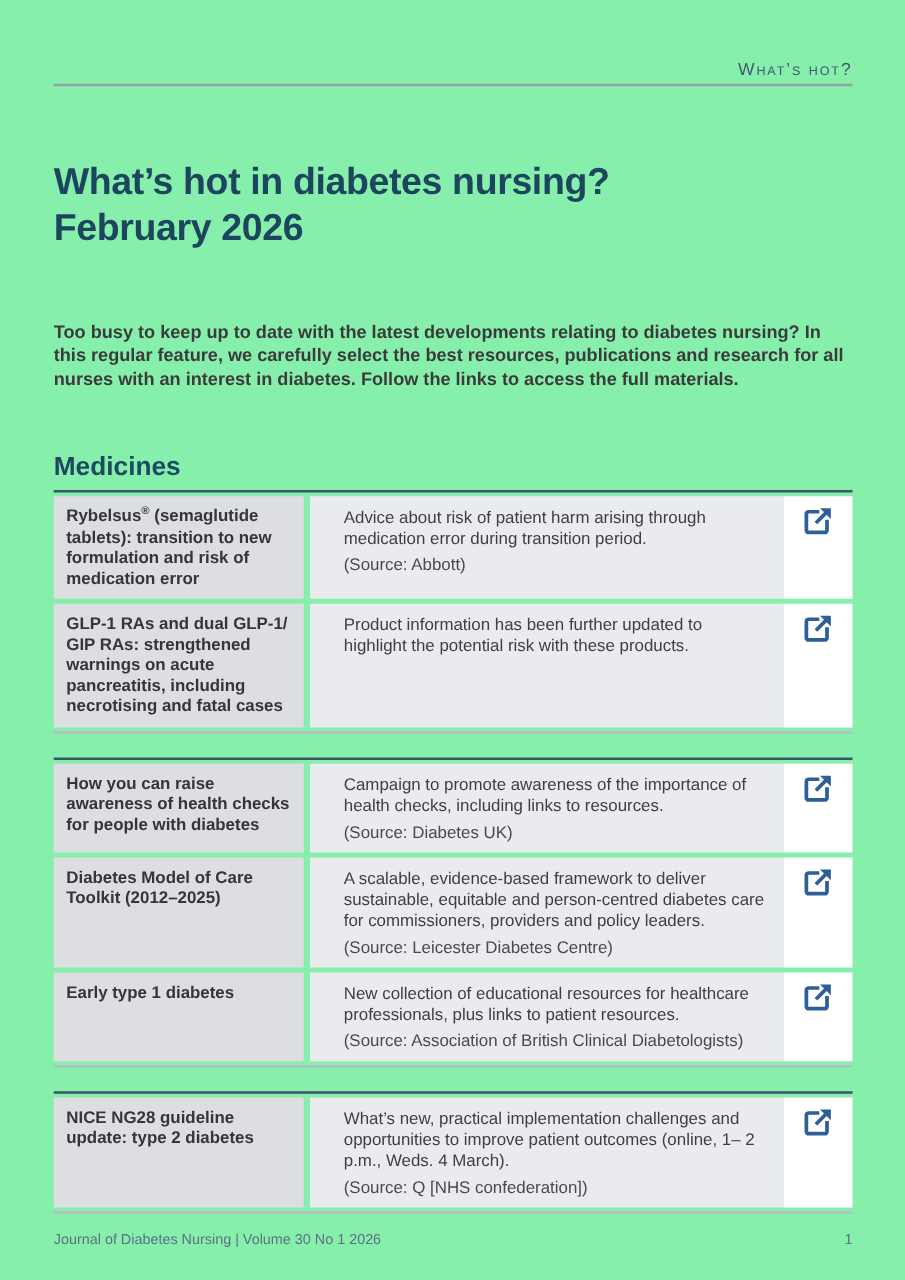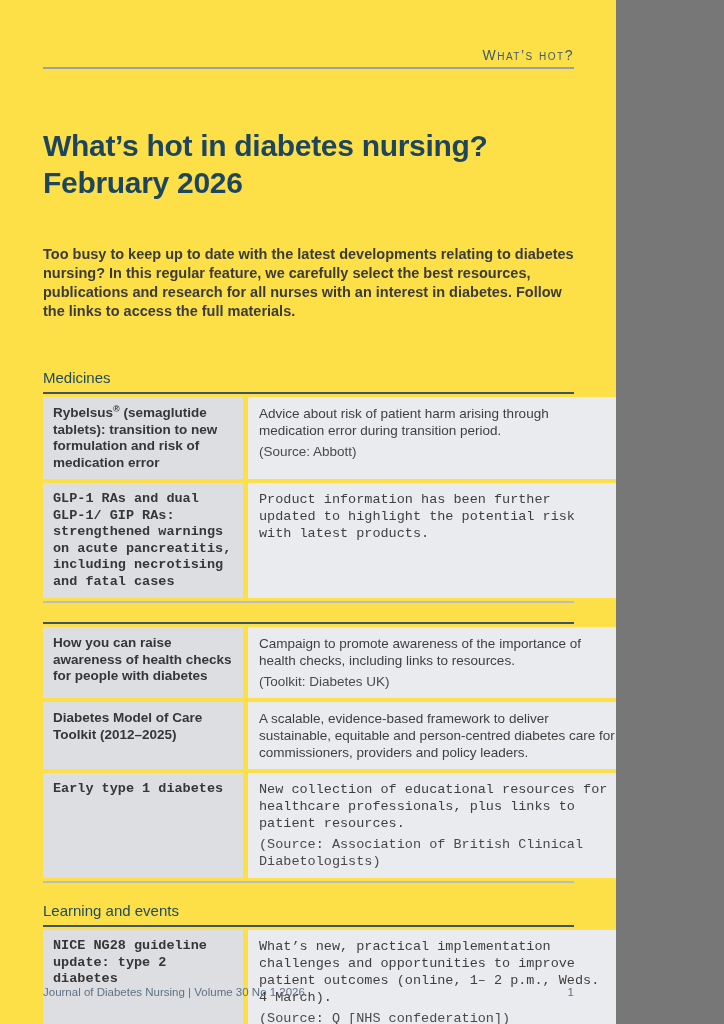--- a/index.html
+++ b/index.html
@@ -1,19 +1,19 @@
 <!DOCTYPE html>
 <html><head>
 <meta charset="utf-8">
 <style>
   html,body{margin:0;padding:0;background:#777;}
   .page{
     position:relative;
-    width:616px;height:1024px;
-    background:#fde047;
+    width:724px;height:1024px;
+    background:#86efac;
     font-family:"Liberation Sans", sans-serif;
     box-sizing:border-box;
     padding:48px 42px 0 43px;
     overflow:hidden;
     color:#414141;
   }
   
   .runhead{
     text-align:right;
     font-variant:small-caps;
@@ -29,60 +29,60 @@
   
   .title{
     margin-top:58px;
     font-size:30px;line-height:37px;
     font-weight:bold;
     color:#1e455e;
     letter-spacing:-0.3px;
   }
   
   .intro{
-    margin-top:44px;
+    margin-top:56px;
     font-size:14.5px;line-height:19px;
     font-weight:bold;
     color:#3b3b3b;
     max-width:648px;
   }
   
   .sections{margin-top:48px;}
   .section{margin-top:19px;}
   .section:first-child{margin-top:0;}
   .section-heading{
-    font-size:15px;
-    font-weight:normal;
+    font-size:21px;
+    font-weight:bold;
     color:#1d4a60;
     margin:0 0 6px 0;
   }
   .table{
     border-top:2px solid #3a5468;
     border-bottom:2px solid #b9bdc1;
     padding-top:3px;
   }
   .row{
     display:flex;
     margin-bottom:4px;
   }
-  .row:last-child{margin-bottom:3px;font-family:Liberation Mono, monospace;}
+  .row:last-child{margin-bottom:3px;}
   .cell-left{
     width:200px;flex:0 0 200px;
     background:#dddee1;
     box-sizing:border-box;
     padding:8px 10px 8px 10px;
     font-size:13.5px;line-height:16.5px;
     font-weight:bold;color:#363636;
     margin-right:5px;
   }
   .cell-right{
     flex:0 0 379px;width:379px;
     background:#eaebee;
     box-sizing:border-box;
-    padding:8px 12px 8px 11px;
+    padding:8px 12px 8px 27px;
     font-size:13.5px;line-height:17px;
     color:#3f3f3f;
   }
   .cell-right .desc{margin:0;}
   .cell-right .source{margin:4px 0 0 0;color:#4a4a4a;}
   .cell-icon{
     flex:1 1 auto;
     display:flex;align-items:flex-start;justify-content:flex-start;
     padding:7px 0 0 13px;
     background:#ffffff;
@@ -132,56 +132,57 @@
                   <path d="M16 5.6 H7.2 a1.9 1.9 0 0 0 -1.9 1.9 V20.9 a1.9 1.9 0 0 0 1.9 1.9 H20.5 a1.9 1.9 0 0 0 1.9 -1.9 V12.2" fill="none" stroke="#2e5f99" stroke-width="3.1"></path>
                   <path d="M13.2 14.9 L23 5.1" fill="none" stroke="#2e5f99" stroke-width="3.1"></path>
                   <polygon points="16.6,2.6 25.6,2.6 25.6,11.6" fill="#2e5f99"></polygon>
                 </svg>
               </a>
             </div>
           </div>
           <div class="row">
             <div class="cell-left">GLP-1 RAs and dual GLP-1/ GIP RAs: strengthened warnings on acute pancreatitis, including necrotising and fatal cases</div>
             <div class="cell-right">
-              <p class="desc">Product information has been further updated to highlight the potential risk with latest products.</p>
+              <p class="desc">Product information has been further updated to highlight the potential risk with these products.</p>
             </div>
             <div class="cell-icon">
               <a class="ext-link">
                 <svg viewBox="0 0 28 28" width="27" height="27" aria-hidden="true">
                   <path d="M16 5.6 H7.2 a1.9 1.9 0 0 0 -1.9 1.9 V20.9 a1.9 1.9 0 0 0 1.9 1.9 H20.5 a1.9 1.9 0 0 0 1.9 -1.9 V12.2" fill="none" stroke="#2e5f99" stroke-width="3.1"></path>
                   <path d="M13.2 14.9 L23 5.1" fill="none" stroke="#2e5f99" stroke-width="3.1"></path>
                   <polygon points="16.6,2.6 25.6,2.6 25.6,11.6" fill="#2e5f99"></polygon>
                 </svg>
               </a>
             </div>
           </div>
         </div>
       </div>
       <div class="section">
         <div class="table">
           <div class="row">
             <div class="cell-left">How you can raise awareness of health checks for people with diabetes</div>
             <div class="cell-right">
               <p class="desc">Campaign to promote awareness of the importance of health checks, including links to resources.</p>
-              <p class="source">(Toolkit: Diabetes UK)</p>
+              <p class="source">(Source: Diabetes UK)</p>
             </div>
             <div class="cell-icon">
               <a class="ext-link">
                 <svg viewBox="0 0 28 28" width="27" height="27" aria-hidden="true">
                   <path d="M16 5.6 H7.2 a1.9 1.9 0 0 0 -1.9 1.9 V20.9 a1.9 1.9 0 0 0 1.9 1.9 H20.5 a1.9 1.9 0 0 0 1.9 -1.9 V12.2" fill="none" stroke="#2e5f99" stroke-width="3.1"></path>
                   <path d="M13.2 14.9 L23 5.1" fill="none" stroke="#2e5f99" stroke-width="3.1"></path>
                   <polygon points="16.6,2.6 25.6,2.6 25.6,11.6" fill="#2e5f99"></polygon>
                 </svg>
               </a>
             </div>
           </div>
           <div class="row">
             <div class="cell-left">Diabetes Model of Care Toolkit (2012–2025)</div>
             <div class="cell-right">
               <p class="desc">A scalable, evidence-based framework to deliver sustainable, equitable and person-centred diabetes care for commissioners, providers and policy leaders.</p>
+              <p class="source">(Source: Leicester Diabetes Centre)</p>
             </div>
             <div class="cell-icon">
               <a class="ext-link">
                 <svg viewBox="0 0 28 28" width="27" height="27" aria-hidden="true">
                   <path d="M16 5.6 H7.2 a1.9 1.9 0 0 0 -1.9 1.9 V20.9 a1.9 1.9 0 0 0 1.9 1.9 H20.5 a1.9 1.9 0 0 0 1.9 -1.9 V12.2" fill="none" stroke="#2e5f99" stroke-width="3.1"></path>
                   <path d="M13.2 14.9 L23 5.1" fill="none" stroke="#2e5f99" stroke-width="3.1"></path>
                   <polygon points="16.6,2.6 25.6,2.6 25.6,11.6" fill="#2e5f99"></polygon>
                 </svg>
               </a>
             </div>
@@ -198,21 +199,20 @@
                   <path d="M16 5.6 H7.2 a1.9 1.9 0 0 0 -1.9 1.9 V20.9 a1.9 1.9 0 0 0 1.9 1.9 H20.5 a1.9 1.9 0 0 0 1.9 -1.9 V12.2" fill="none" stroke="#2e5f99" stroke-width="3.1"></path>
                   <path d="M13.2 14.9 L23 5.1" fill="none" stroke="#2e5f99" stroke-width="3.1"></path>
                   <polygon points="16.6,2.6 25.6,2.6 25.6,11.6" fill="#2e5f99"></polygon>
                 </svg>
               </a>
             </div>
           </div>
         </div>
       </div>
       <div class="section">
-        <div class="section-heading">Learning and events</div>
         <div class="table">
           <div class="row">
             <div class="cell-left">NICE NG28 guideline update: type 2 diabetes</div>
             <div class="cell-right">
               <p class="desc">What’s new, practical implementation challenges and opportunities to improve patient outcomes (online, 1– 2 p.m., Weds. 4 March).</p>
               <p class="source">(Source: Q [NHS confederation])</p>
             </div>
             <div class="cell-icon">
               <a class="ext-link">
                 <svg viewBox="0 0 28 28" width="27" height="27" aria-hidden="true">

